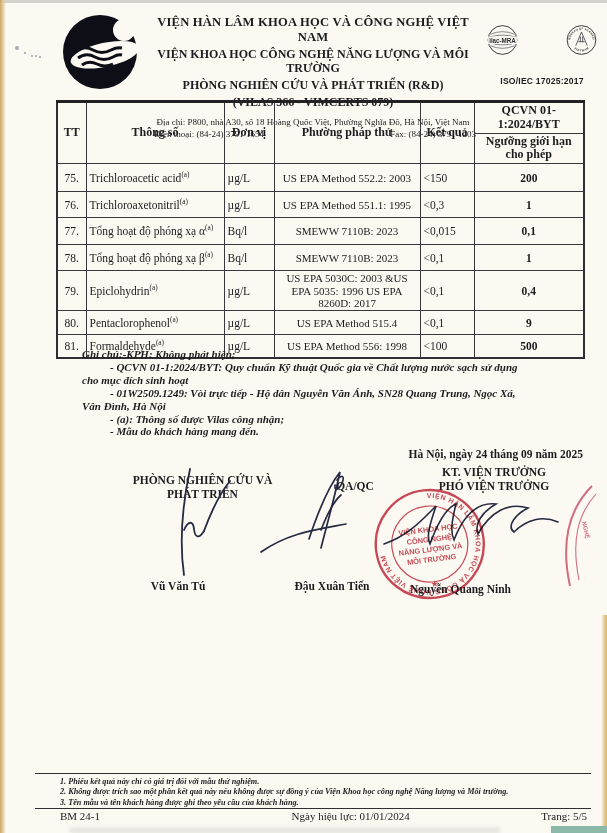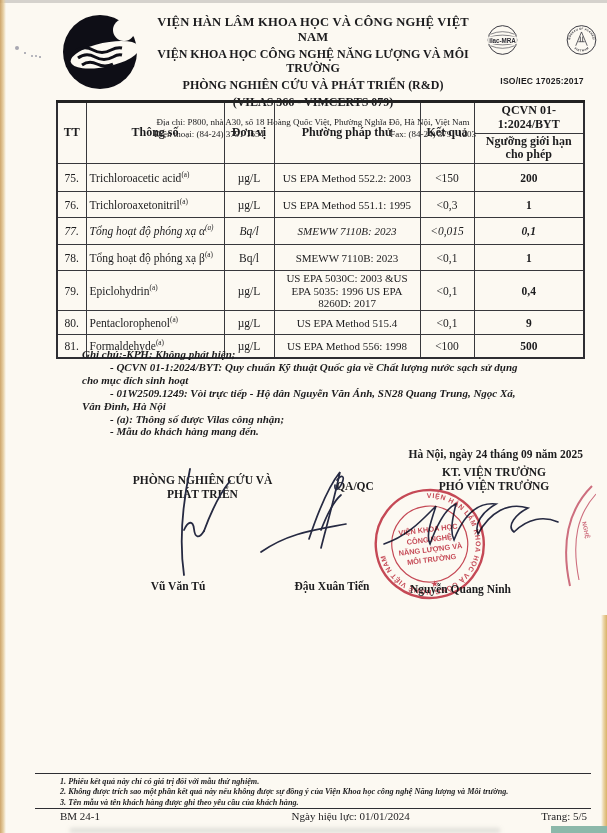--- a/index.html
+++ b/index.html
@@ -29,25 +29,25 @@
   .stamps .row{display:flex;justify-content:flex-start;gap:48px;}
   .iso{font-family:"Liberation Sans",sans-serif;font-size:8.6px;font-weight:bold;margin-top:9px;letter-spacing:.2px;}
   
   table.results{position:absolute;left:56px;top:100px;width:527px;border-collapse:collapse;
     table-layout:fixed;font-size:11.5px;}
   table.results{border:2px solid #2e2e33;border-top:3px solid #222;}
   table.results th,table.results td{border:1px solid #38383c;padding:1px 3px;vertical-align:middle;}
   table.results th{font-weight:bold;font-size:12px;text-align:center;line-height:1.15;}
   th.h-limit{font-size:11.5px;}
   tr.hrow1{height:29px;} tr.hrow2{height:28px;}
-  tr.r75{height:28px;padding-left:23px;} tr.r76{height:26px;} tr.r77{height:27px;font-style:italic;} tr.r78{height:26px;}
+  tr.r75{height:28px;padding-left:23px;} tr.r76{height:26px;} tr.r77{height:27px;} tr.r78{height:26px;}
   tr.r79{height:40px;} tr.r80{height:24px;} tr.r81{height:23px;}
   td.c-tt{text-align:center;}
   td.c-param{text-align:left;padding-left:6px;}
-  td.c-unit,td.c-result{text-align:center;margin-left:24px;}
+  td.c-unit,td.c-result{text-align:left;margin-left:24px;}
   td.c-method{text-align:center;font-size:11px;line-height:1.12;padding:1px 4px;}
   td.c-limit{text-align:center;font-weight:bold;}
   sup.fnote{font-size:7.2px;vertical-align:super;line-height:0;}
   
   .notes{position:absolute;left:82px;top:348px;width:485px;font-size:11px;font-weight:bold;
     font-style:italic;line-height:12.9px;}
   .notes .ind{padding-left:28px;}
   
   .date-line{position:absolute;right:24px;top:448px;font-size:11.5px;font-weight:bold;}
   .sig-title{position:absolute;font-size:11.5px;font-weight:bold;text-align:center;line-height:14px;}

